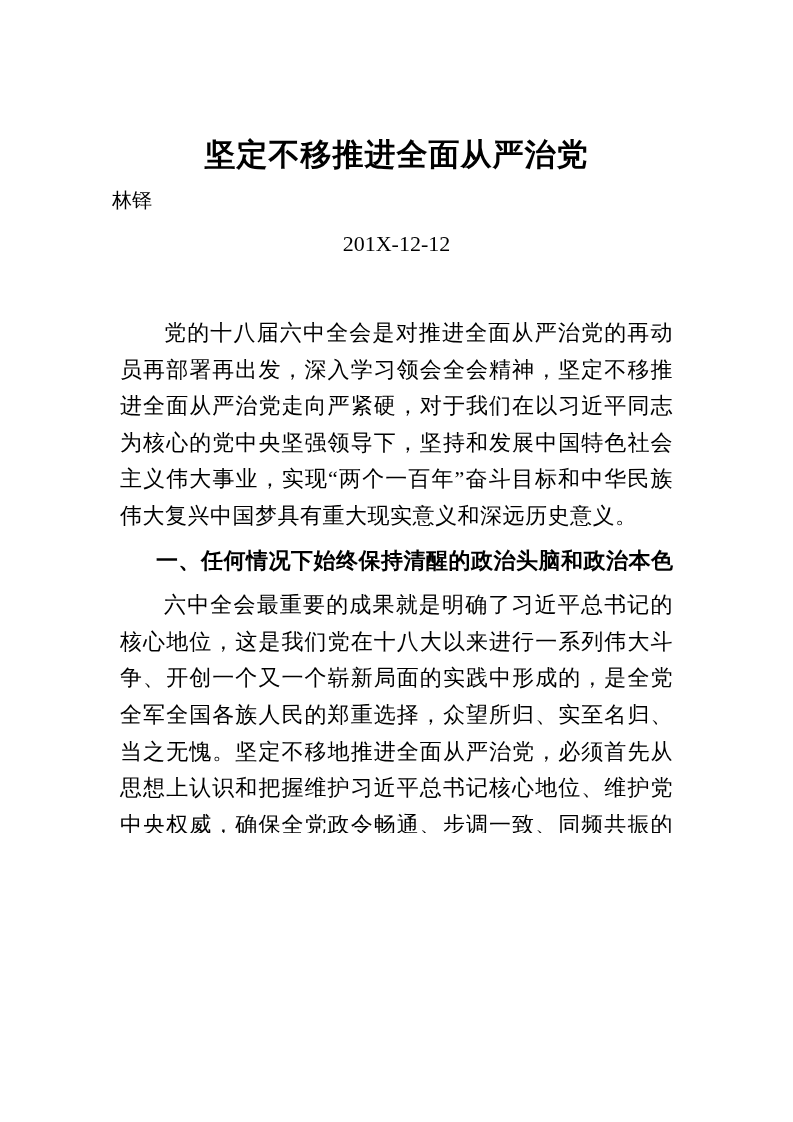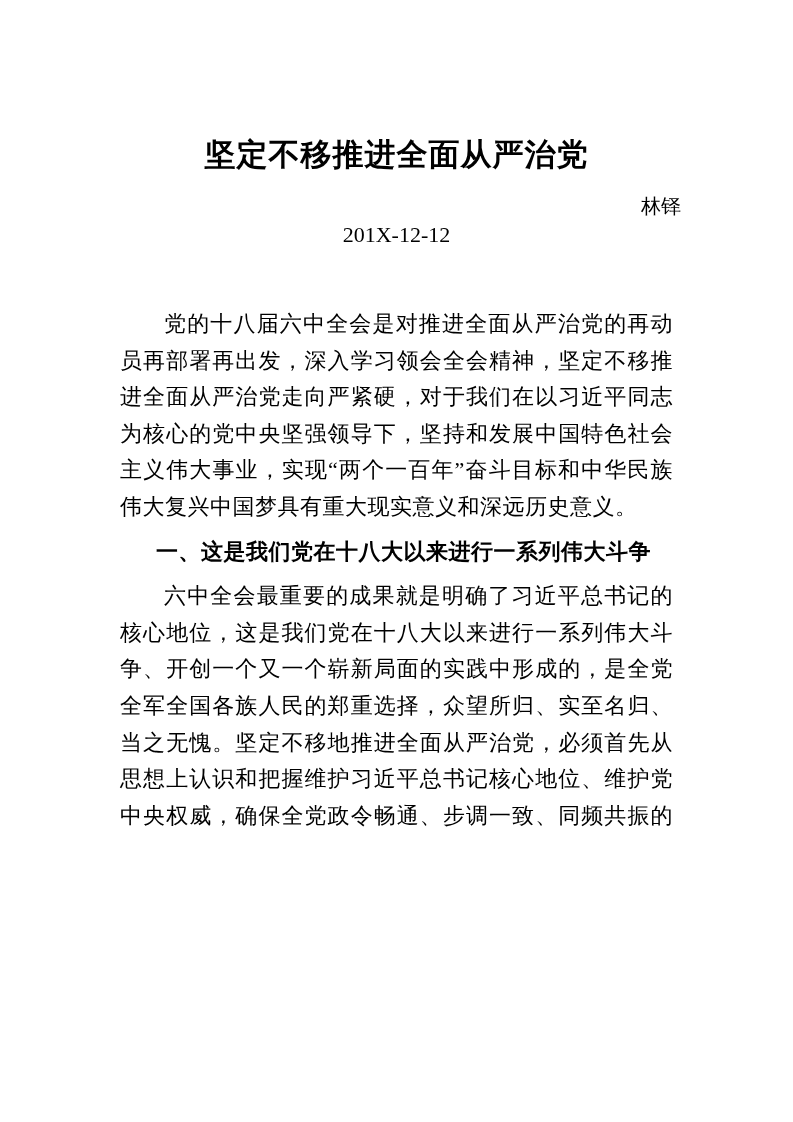--- a/index.html
+++ b/index.html
@@ -24,28 +24,28 @@
     font-family: "Liberation Serif", "DejaVu Serif", serif;
     font-weight: bold;
     font-size: 31px;
     line-height: 49px;
     letter-spacing: 1px;
   }
   .doc-title .title-line {
     display: block;
   }
   .doc-author {
-    margin-top: 14px;
-    text-align: right;
+    margin-top: 8px;
+    text-align: left;
     font-family: "Liberation Serif", "DejaVu Serif", serif;
     font-size: 20px;
     line-height: 26px;
   }
   .doc-date {
-    margin-top: 3px;
+    margin-top: 18px;
     text-align: center;
     font-family: "Liberation Serif", "DejaVu Serif", serif;
     font-size: 22px;
     line-height: 26px;
   }
   .doc-body {
     margin-top: 58px;
   }
   .para {
     margin: 8px;
@@ -76,19 +76,19 @@
   </h1>
 
   <div class="doc-author">林铎</div>
 
   <div class="doc-date">201X-12-12</div>
 
   <div class="doc-body">
 
     <p class="para">党的十八届六中全会是对推进全面从严治党的再动员再部署再出发，深入学习领会全会精神，坚定不移推进全面从严治党走向严紧硬，对于我们在以习近平同志为核心的党中央坚强领导下，坚持和发展中国特色社会主义伟大事业，实现“两个一百年”奋斗目标和中华民族伟大复兴中国梦具有重大现实意义和深远历史意义。</p>
 
-    <h2 class="section-heading">一、这是我们党在十八大以来进行一系列伟大斗争</h2>
+    <h2 class="section-heading">一、任何情况下始终保持清醒的政治头脑和政治本色</h2>
 
     <p class="para">六中全会最重要的成果就是明确了习近平总书记的核心地位，这是我们党在十八大以来进行一系列伟大斗争、开创一个又一个崭新局面的实践中形成的，是全党全军全国各族人民的郑重选择，众望所归、实至名归、当之无愧。坚定不移地推进全面从严治党，必须首先从思想上认识和把握维护习近平总书记核心地位、维护党中央权威，确保全党政令畅通、步调一致、同频共振的极端重要性。政治上忠诚坚定，牢固树立政治意识、大局意识、核心意识、看齐意识，把对党忠诚作为必须坚守的生命线和立身之本，在任何时候、任何情况下始终保持清醒的政治头脑和政治本色，严守党的政治纪律和政治规矩，始终在思想上政治上行动上同以习近平</p>
 
   </div>
 
 </div>
 
 </body></html>

